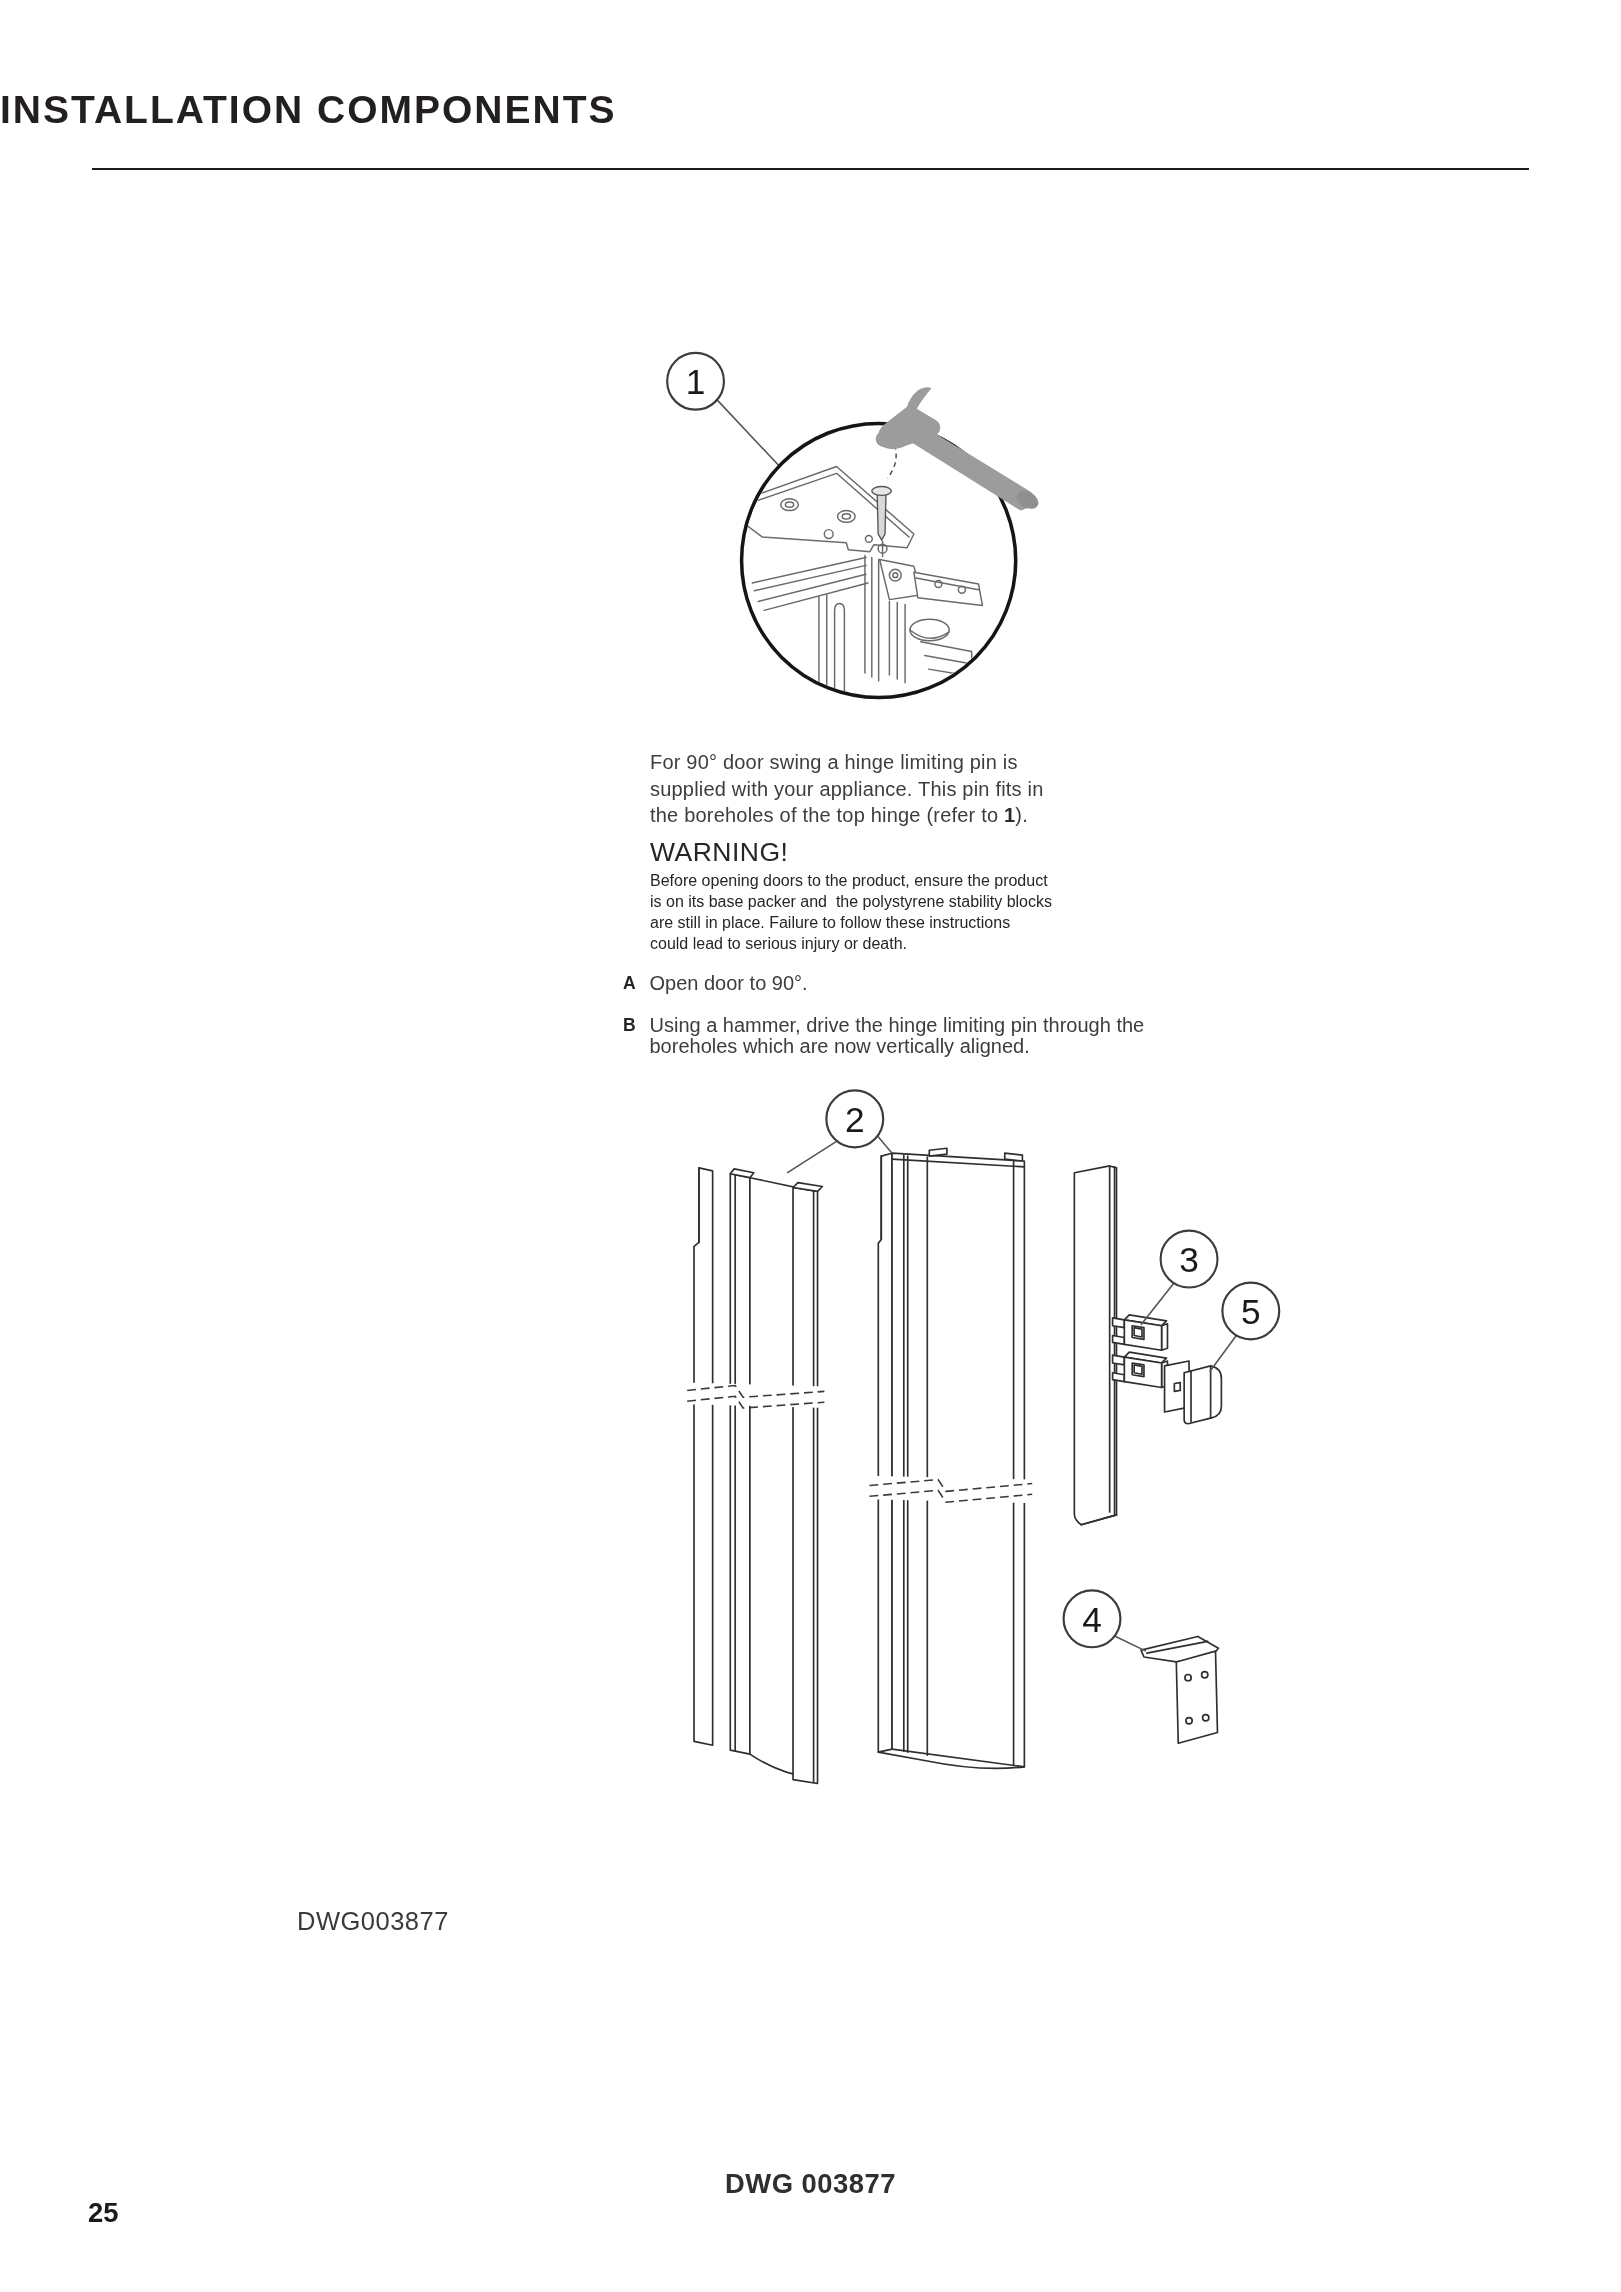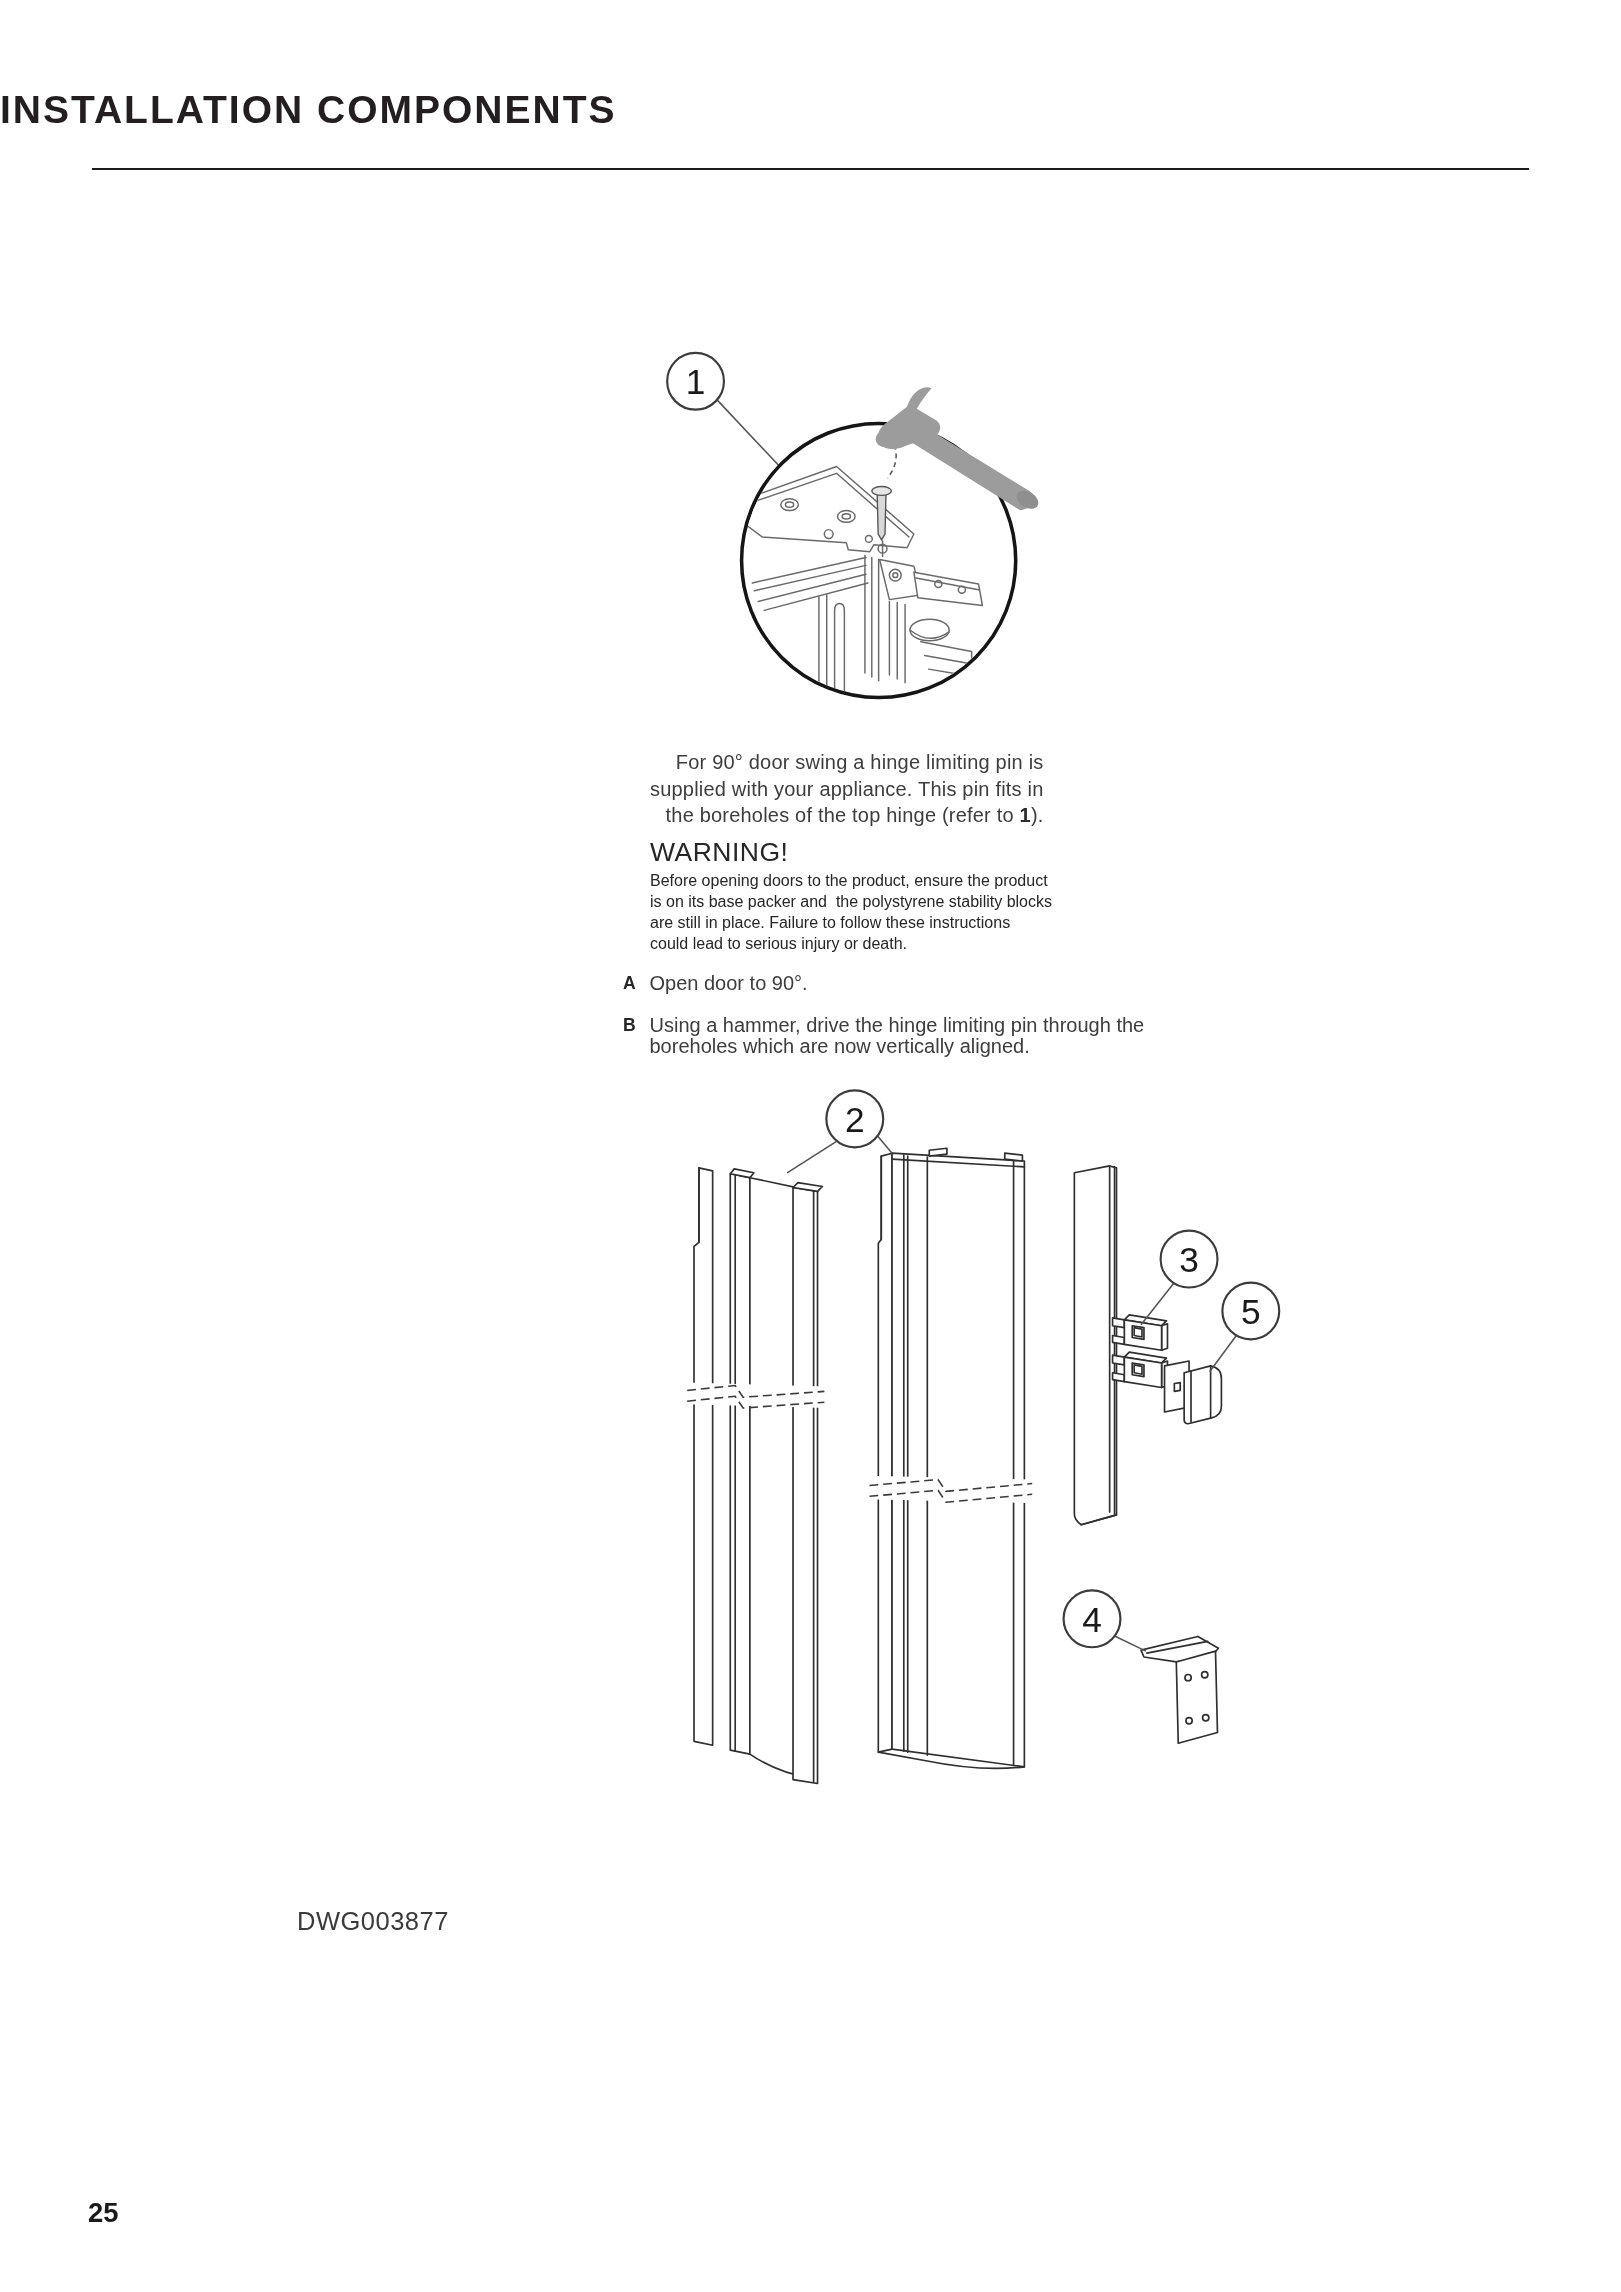--- a/index.html
+++ b/index.html
@@ -19,21 +19,20 @@
   }
   .title-rule{
     position:absolute;top:168px;left:92px;width:1437px;height:2px;
     background:#1c1c1c;
   }
 
   .intro{
     position:absolute;left:650px;top:749px;
     font-size:20px;line-height:26.5px;color:#3d3d3d;
     letter-spacing:0.2px;
-    text-align:right;
   }
   .intro .line{white-space:pre;}
   .intro b{color:#2b2b2b;}
 
   .warning-heading{
     position:absolute;left:650px;top:837px;
     font-size:26.5px;font-weight:normal;color:#262626;letter-spacing:0.5px;
   }
   .warning-body{
     position:absolute;left:650px;top:870px;
@@ -281,16 +280,17 @@
       <text class="callout-num" x="621" y="266">5</text>
     </g>
     <g>
       <line class="leader" x1="481" y1="584" x2="514" y2="600"></line>
       <circle class="callout-circle" cx="459" cy="567" r="29"></circle>
       <text class="callout-num" x="459" y="580">4</text>
     </g>
   </svg>
 
   <div class="drawing-label">DWG003877</div>
+  <div class="footer-code">DWG 003877</div>
   <div class="page-number">25</div>
 
 </div>
 
 
 </body></html>

